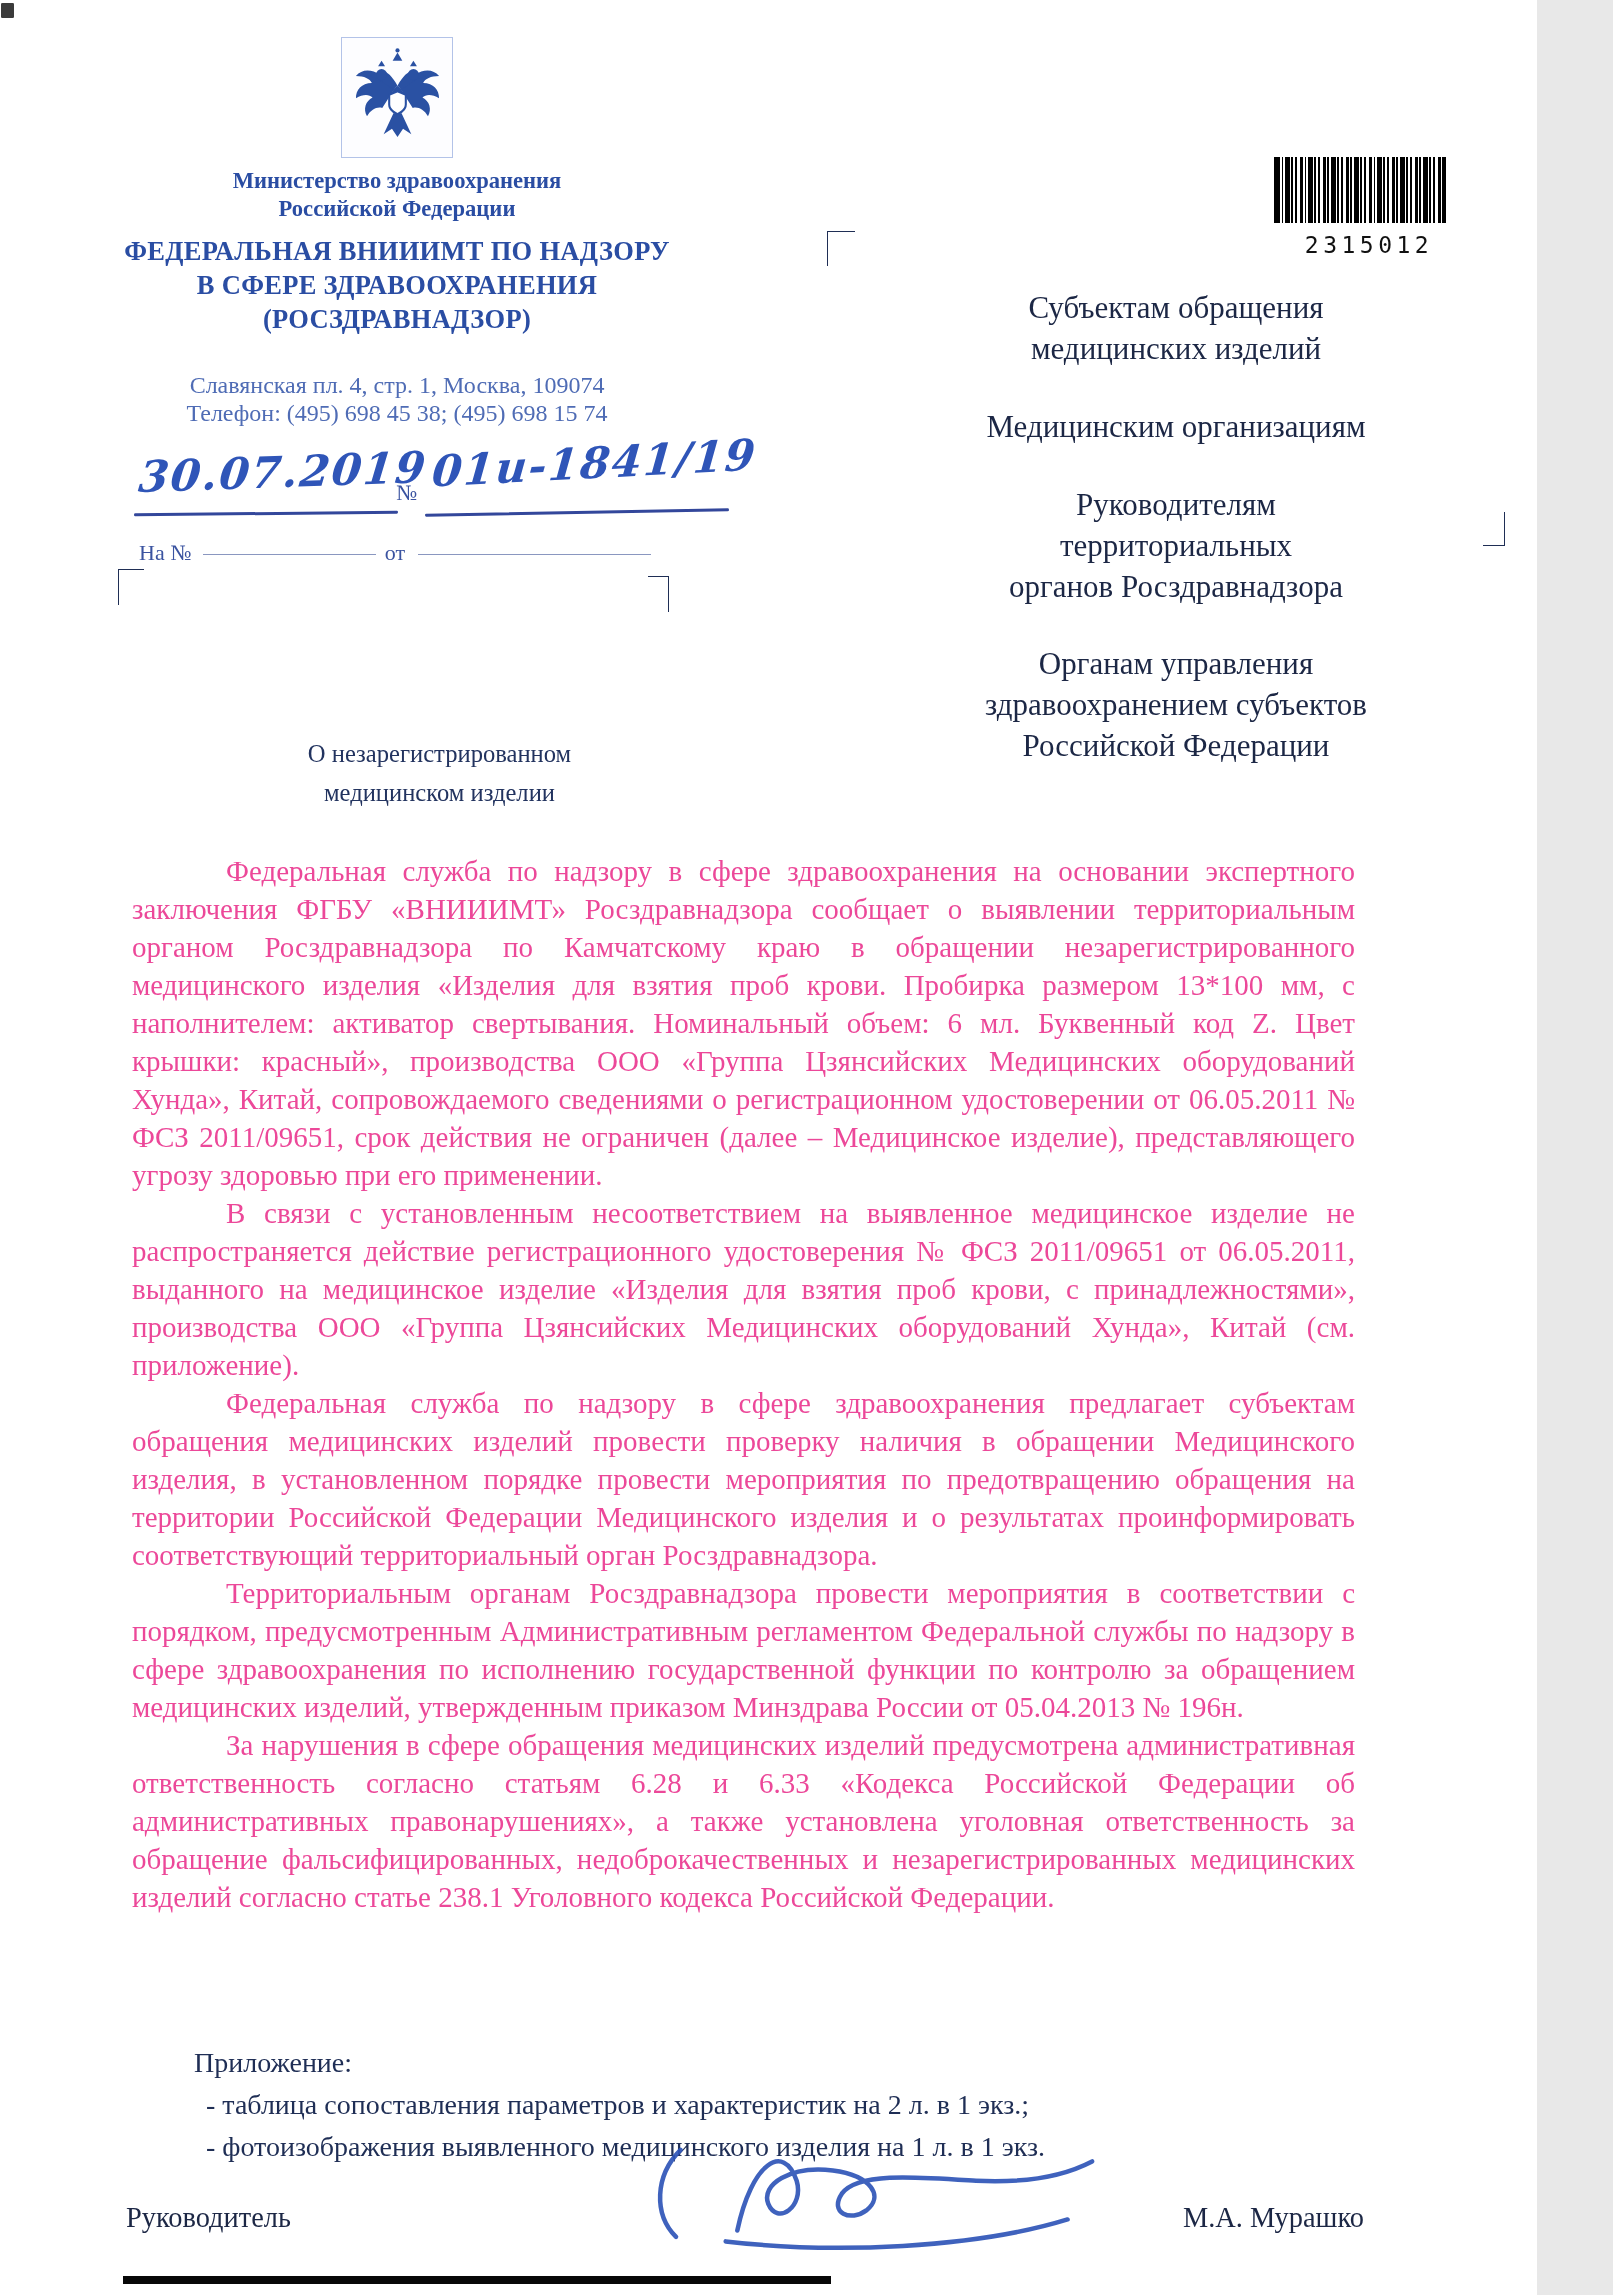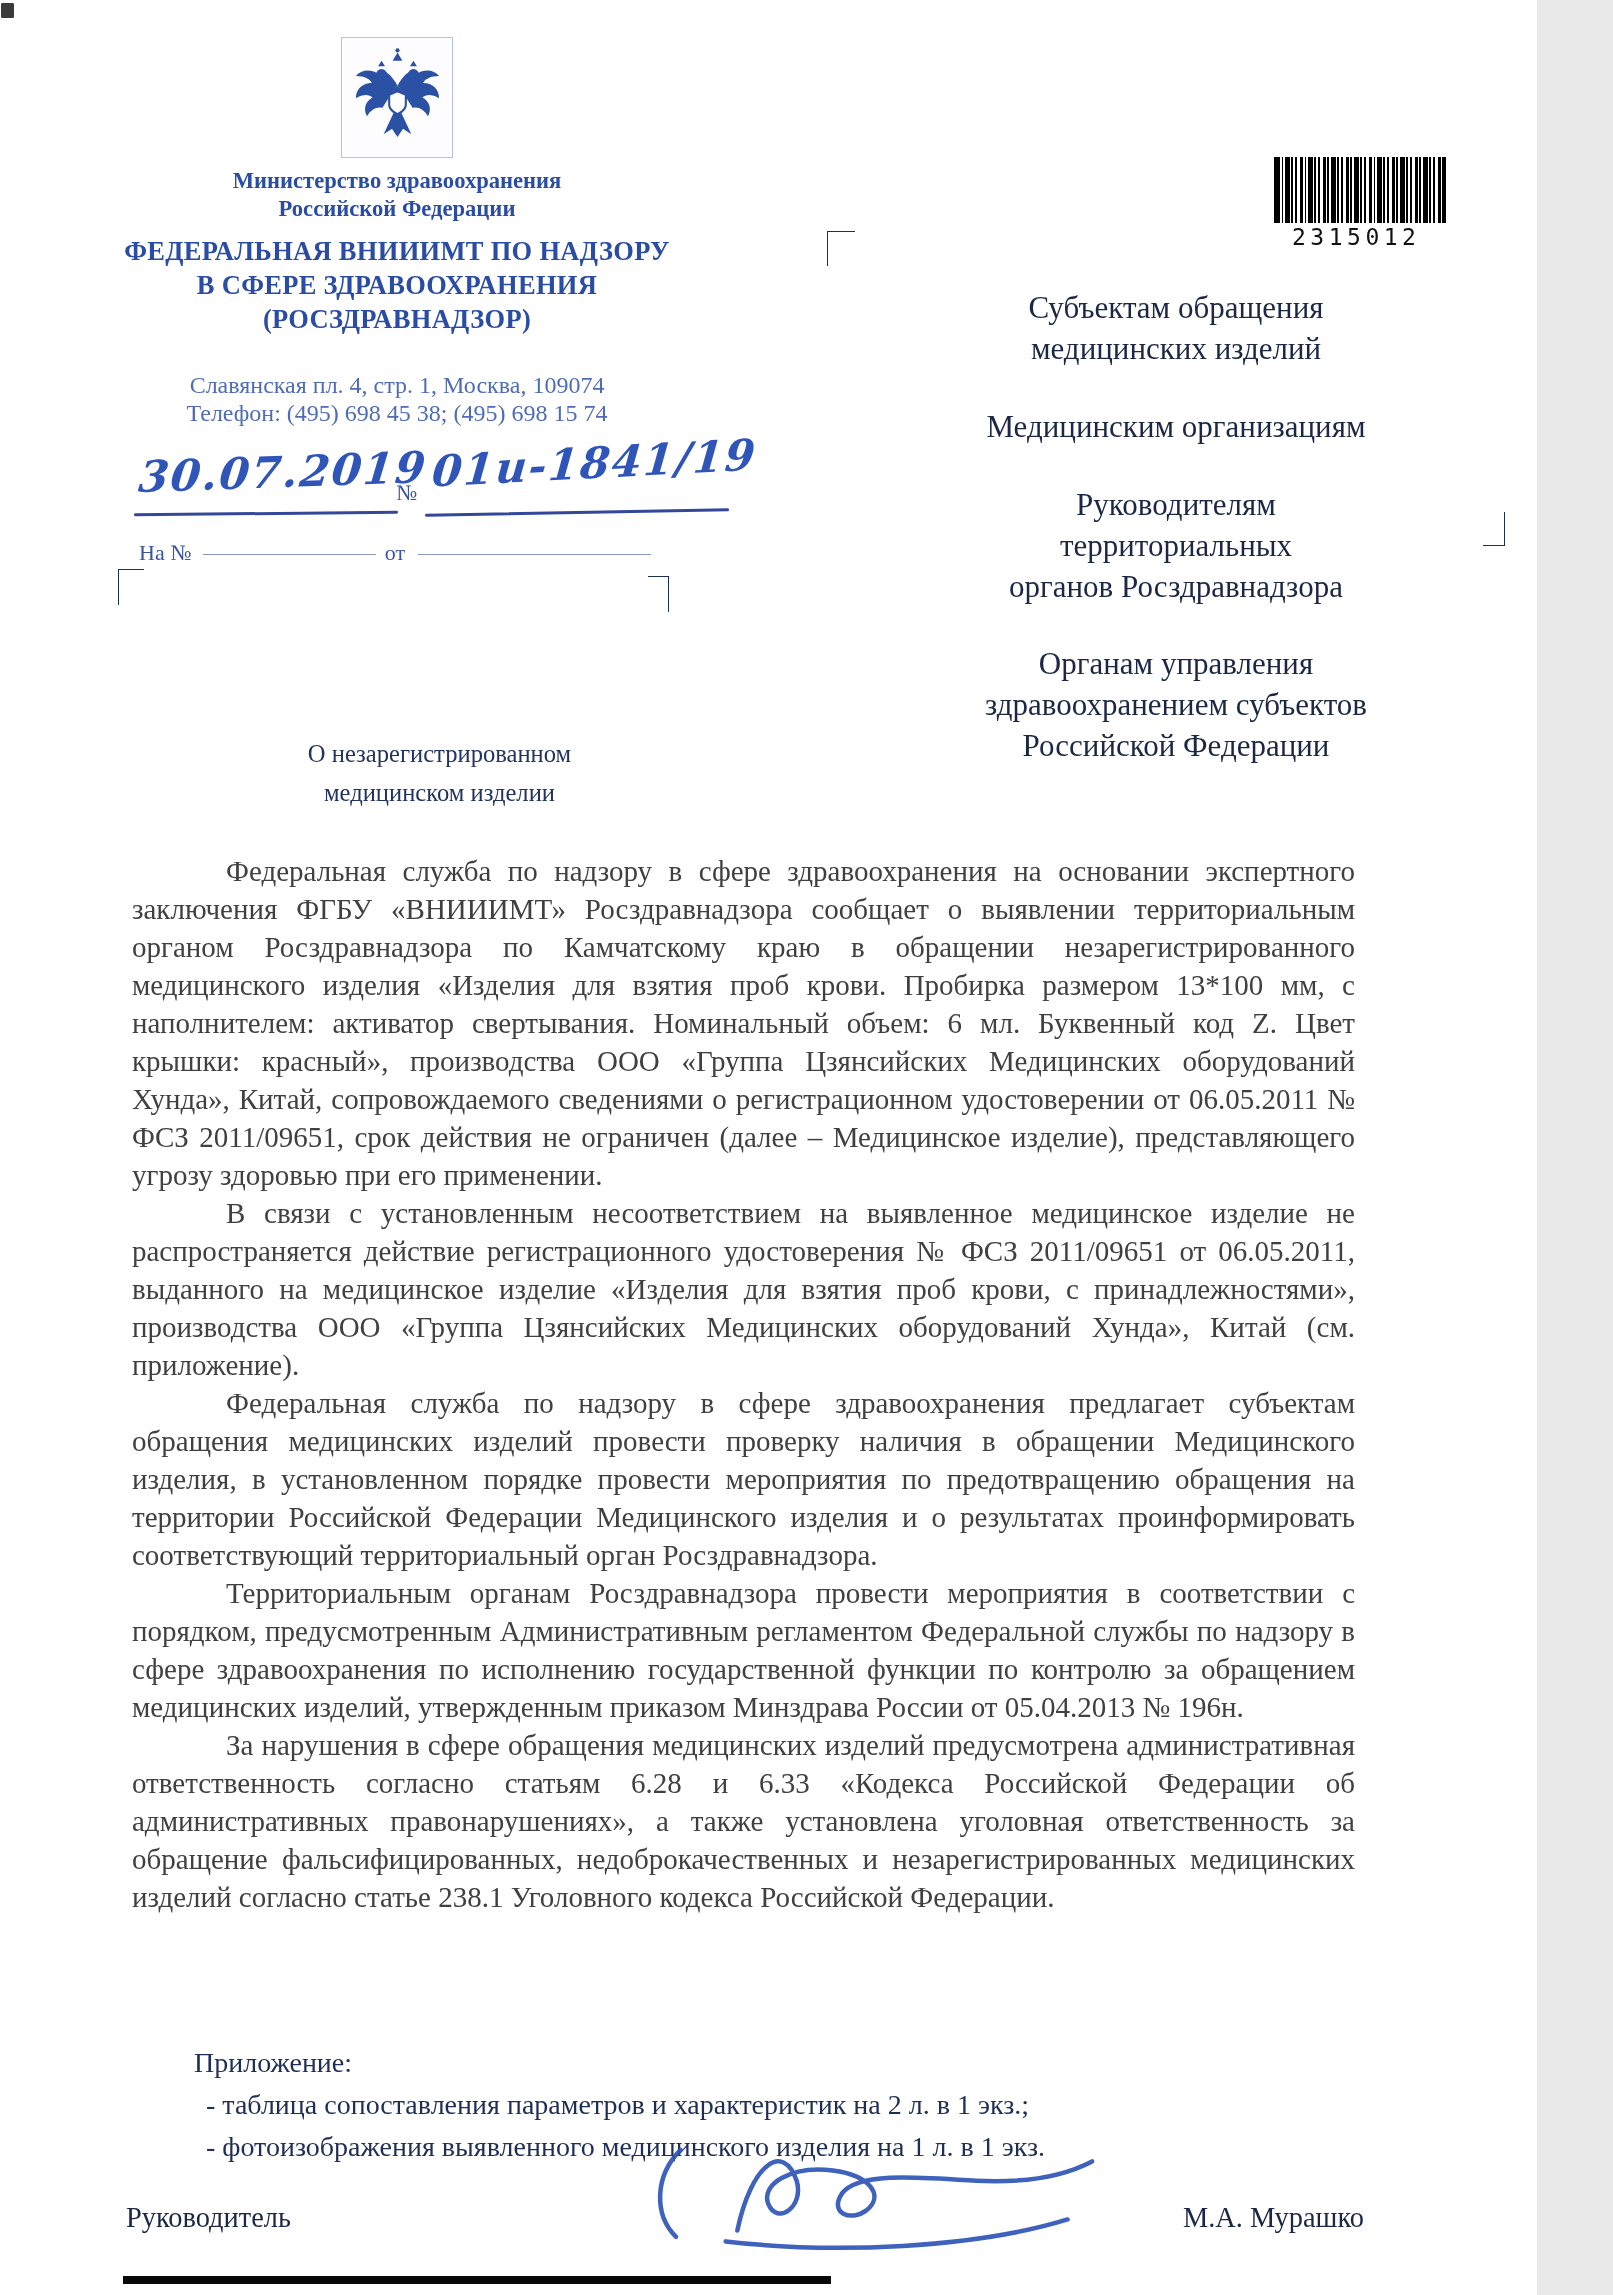--- a/index.html
+++ b/index.html
@@ -40,35 +40,35 @@
   
   .barcode-box { position: absolute; left: 1274px; top: 157px; width: 172px; }
   .barcode-bars {
     height: 66px; border-left: 3.9px solid #000; border-right: 3.2px solid #000;
     background-image: repeating-linear-gradient(90deg,
       #000 0 2.6px, #fff 2.6px 4.5px, #000 4.5px 5.8px, #fff 5.8px 8.4px,
       #000 8.4px 13px, #fff 13px 14.2px, #000 14.2px 16px, #fff 16px 18px,
       #000 18px 20px, #fff 20px 23px);
   }
   .barcode-number {
-    margin-top: 1px; font-family: "DejaVu Sans Mono", monospace;
+    margin-top: 9px; text-align: center; font-family: "DejaVu Sans Mono", monospace;
     font-size: 23px; letter-spacing: 4.5px; color: #111; padding-left: 18px;
   }
 
   
   .recipients { position: absolute; left: 866px; top: 288px; width: 620px; text-align: center; color: #1c2745; }
   .rec-group { font-size: 31px; line-height: 1.32; margin-bottom: 37px; }
 
   
   .subject { position: absolute; left: 184px; top: 735px; width: 511px; text-align: center;
              font-size: 24.6px; line-height: 1.58; color: #22335f; }
 
   
   .body-text { position: absolute; left: 132px; top: 852px; width: 1223px;
-               font-size: 29px; line-height: 38px; text-align: justify; color: #404040; }
+               font-size: 29px; line-height: 38px; text-align: justify; color: #ec4899; }
   .body-text p { text-indent: 94px; margin: 0; }
 
   
   .attachments { position: absolute; left: 194px; top: 2042px; width: 1163px;
                  font-size: 28px; line-height: 1.5; color: #1f2e55; }
   .attachments .att-item { margin-left: 12px; }
 
   
   .sig-title { position: absolute; left: 126px; top: 2202px; font-size: 28.4px; color: #1c2745; }
   .sig-name  { position: absolute; right: 173px; top: 2202px; font-size: 28.4px; color: #1c2745; }

